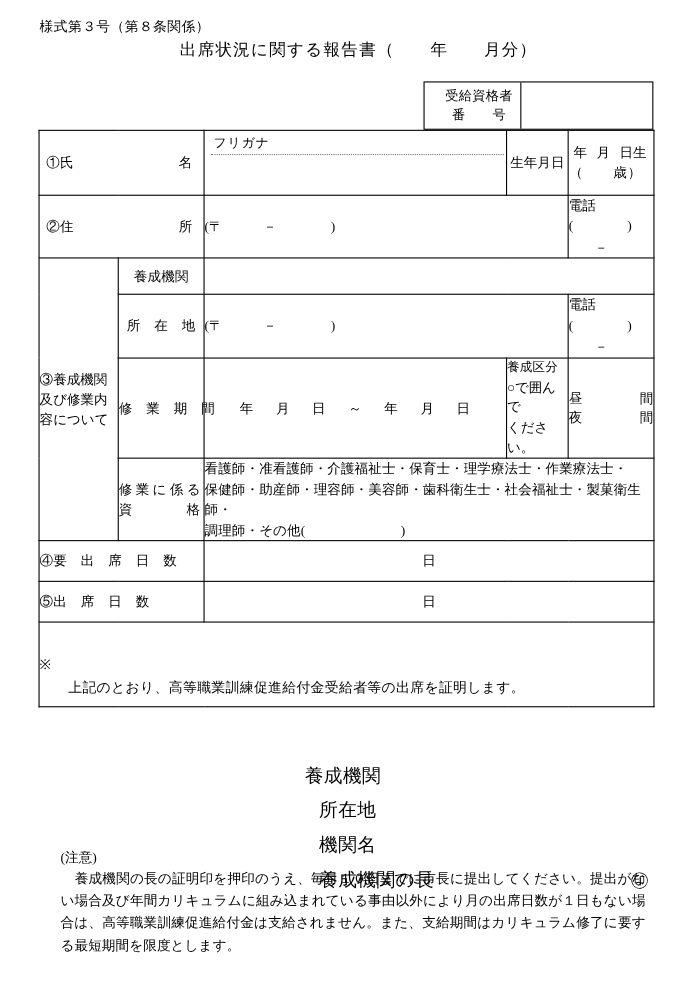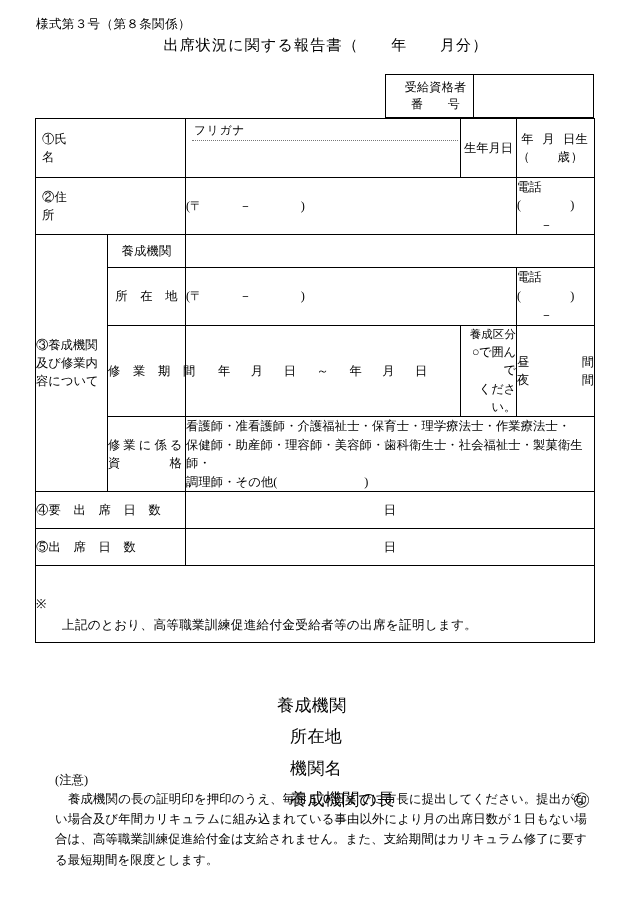--- a/index.html
+++ b/index.html
@@ -99,21 +99,20 @@
   .lbl {
     text-align: left;
     padding: 0 8px;
     letter-spacing: 0.2px;
     white-space: nowrap;
   }
   .lbl-spread {
     display: flex;
     justify-content: space-between;
     padding: 0 10px 0 6px;
-    flex-direction: column;
   }
   .lbl-spread > span { white-space: nowrap; }
   .center { text-align: center; }
 
   
   .furigana-cell {
     position: relative;
     height: 58px;
     padding: 0;
   }
@@ -190,21 +189,21 @@
     justify-content: space-around;
     align-items: center;
     padding: 0 22px;
     letter-spacing: 0.5px;
   }
 
   .kubun-cell {
     font-size: 10.2px;
     line-height: 1.28;
     padding: 3px 4px;
-    text-align: right;
+    text-align: left;
     letter-spacing: -0.2px;
     margin-left: 44px;
   }
   .kubun-cell .k-title { font-size: 11.4px; letter-spacing: 0.2px; }
   .daynight {
     line-height: 1.75;
     padding: 0 9px;
     font-size: 12.2px;
   }
   .daynight div { display: flex; justify-content: space-between; }

